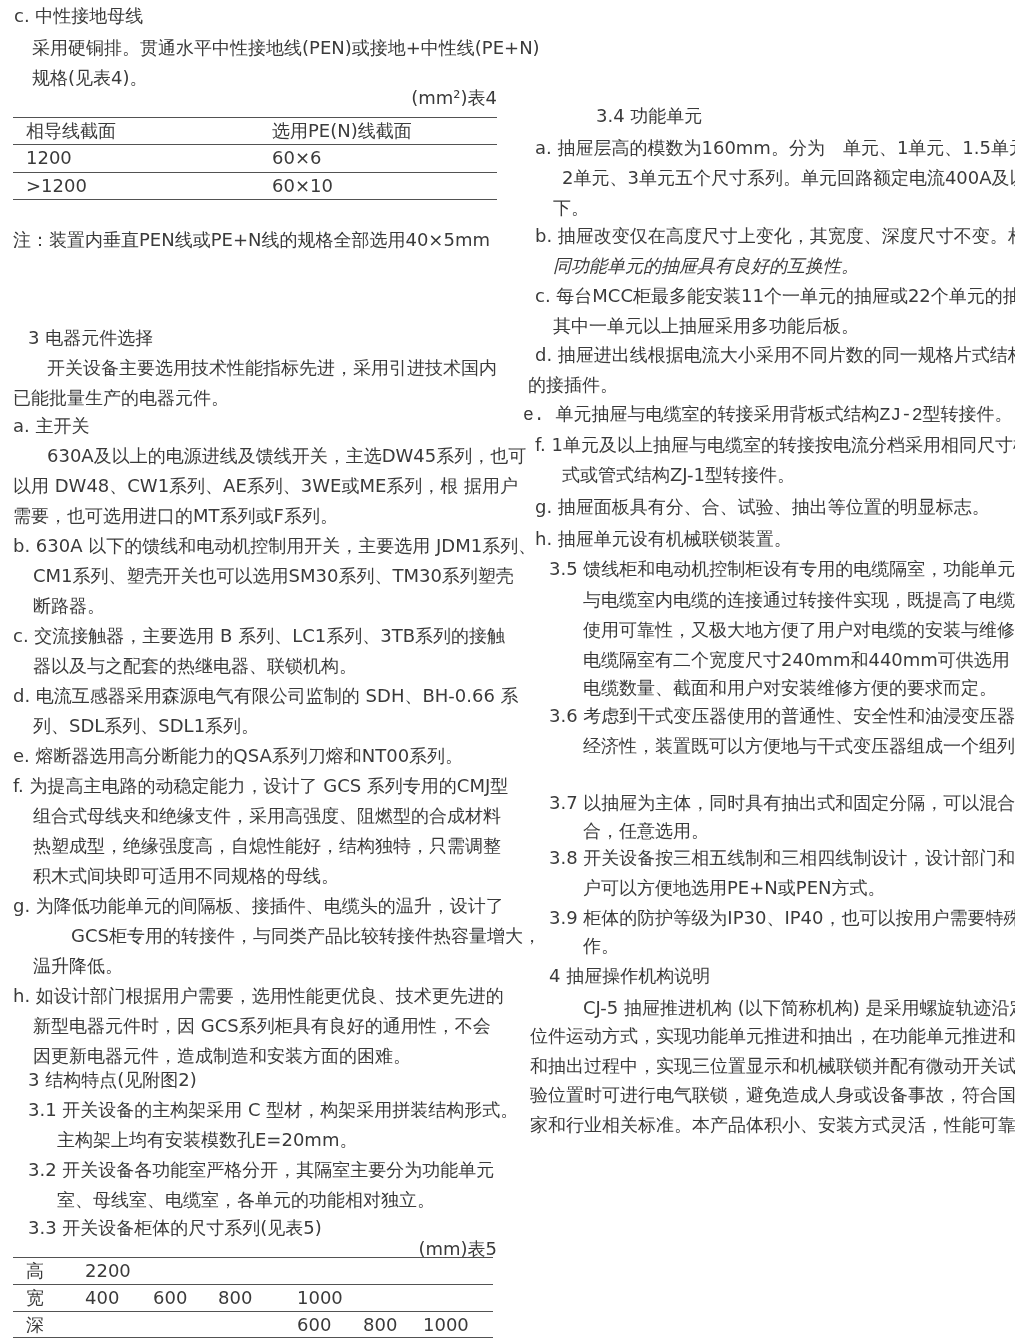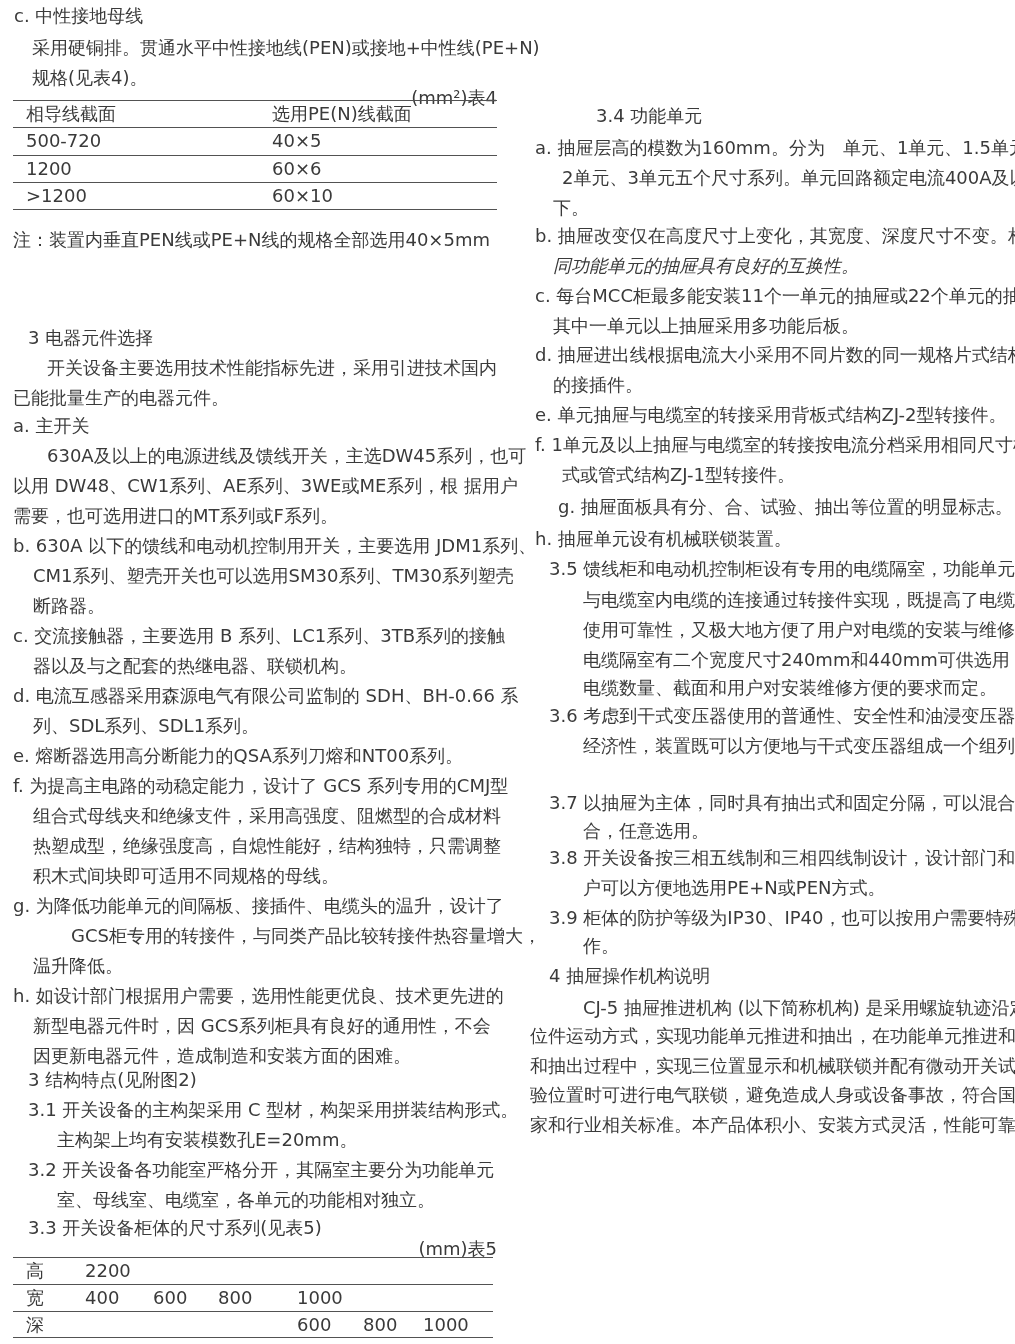--- a/index.html
+++ b/index.html
@@ -18,21 +18,21 @@
     line-height:26px;
     letter-spacing:0px;
   }
   .caption{
     position:absolute;left:13px;width:484px;
     text-align:right;font-size:18px;line-height:26px;
   }
   #cap4{top:85px;}
   #cap5{top:1236px;}
   #table4{
-    position:absolute;left:13px;top:100px;width:484px;
+    position:absolute;left:13px;top:117px;width:484px;
     border-top:1.5px solid #525252;
   }
   .t4row{position:relative;height:26.3px;border-bottom:1.5px solid #525252;}
   .t4row span{position:absolute;top:0;font-size:18px;line-height:26px;white-space:pre;}
   .t4c0{left:13px;}
   .t4c1{left:259px;}
   #table5{
     position:absolute;left:13px;top:1257px;width:480px;
     border-top:1.5px solid #525252;
   }
@@ -81,24 +81,20 @@
     <div class="tline" style="left: 28px; top: 1215px;">3.3 开关设备柜体的尺寸系列(见表5)</div>
   </div>
 
 <div class="caption" id="cap4">(mm²)表4</div>
 <div id="table4">
     <div class="t4row">
       <span class="t4c0">相导线截面</span>
       <span class="t4c1">选用PE(N)线截面</span>
     </div>
     <div class="t4row">
-      <span class="t4c0">500-720</span>
-      <span class="t4c1">40×5</span>
-    </div>
-    <div class="t4row">
       <span class="t4c0">1200</span>
       <span class="t4c1">60×6</span>
     </div>
     <div class="t4row">
       <span class="t4c0">&gt;1200</span>
       <span class="t4c1">60×10</span>
     </div>
   </div>
 
 <div class="caption" id="cap5">(mm)表5</div>
@@ -125,25 +121,25 @@
 <div class="col">
     <div class="tline" style="left: 550px; top: 103px; margin-left: 46px;">3.4 功能单元</div>
     <div class="tline" style="left: 535px; top: 135px;">a. 抽屉层高的模数为160mm。分为　单元、1单元、1.5单元、</div>
     <div class="tline" style="left: 562px; top: 165px;">2单元、3单元五个尺寸系列。单元回路额定电流400A及以</div>
     <div class="tline" style="left: 553px; top: 195px;">下。</div>
     <div class="tline" style="left: 535px; top: 223px;">b. 抽屉改变仅在高度尺寸上变化，其宽度、深度尺寸不变。相</div>
     <div class="tline" style="left: 553px; top: 253px; font-style: italic;">同功能单元的抽屉具有良好的互换性。</div>
     <div class="tline" style="left: 535px; top: 283px;">c. 每台MCC柜最多能安装11个一单元的抽屉或22个单元的抽屉,</div>
     <div class="tline" style="left: 553px; top: 313px;">其中一单元以上抽屉采用多功能后板。</div>
     <div class="tline" style="left: 535px; top: 342px;">d. 抽屉进出线根据电流大小采用不同片数的同一规格片式结构</div>
-    <div class="tline" style="left: 553px; top: 372px;">的接插件。</div>
-    <div class="tline" style="left: 535px; top: 402px;">e. 单元抽屉与电缆室的转接采用背板式结构ZJ-2型转接件。</div>
+    <div class="tline" style="left: 528px; top: 372px;">的接插件。</div>
+    <div class="tline" style="left: 523px; top: 402px; font-family: Liberation Mono, monospace;">e. 单元抽屉与电缆室的转接采用背板式结构ZJ-2型转接件。</div>
     <div class="tline" style="left: 535px; top: 432px;">f. 1单元及以上抽屉与电缆室的转接按电流分档采用相同尺寸棒</div>
     <div class="tline" style="left: 562px; top: 462px;">式或管式结构ZJ-1型转接件。</div>
-    <div class="tline" style="left: 535px; top: 494px; margin-left: 23px;">g. 抽屉面板具有分、合、试验、抽出等位置的明显标志。</div>
+    <div class="tline" style="left: 535px; top: 494px;">g. 抽屉面板具有分、合、试验、抽出等位置的明显标志。</div>
     <div class="tline" style="left: 535px; top: 526px;">h. 抽屉单元设有机械联锁装置。</div>
     <div class="tline" style="left: 549px; top: 556px;">3.5 馈线柜和电动机控制柜设有专用的电缆隔室，功能单元室</div>
     <div class="tline" style="left: 583px; top: 587px;">与电缆室内电缆的连接通过转接件实现，既提高了电缆的</div>
     <div class="tline" style="left: 583px; top: 617px;">使用可靠性，又极大地方便了用户对电缆的安装与维修。</div>
     <div class="tline" style="left: 583px; top: 647px;">电缆隔室有二个宽度尺寸240mm和440mm可供选用，视</div>
     <div class="tline" style="left: 583px; top: 675px;">电缆数量、截面和用户对安装维修方便的要求而定。</div>
     <div class="tline" style="left: 549px; top: 703px;">3.6 考虑到干式变压器使用的普通性、安全性和油浸变压器的</div>
     <div class="tline" style="left: 583px; top: 733px;">经济性，装置既可以方便地与干式变压器组成一个组列，</div>
     <div class="tline" style="left: 549px; top: 790px;">3.7 以抽屉为主体，同时具有抽出式和固定分隔，可以混合组</div>
     <div class="tline" style="left: 583px; top: 818px;">合，任意选用。</div>

